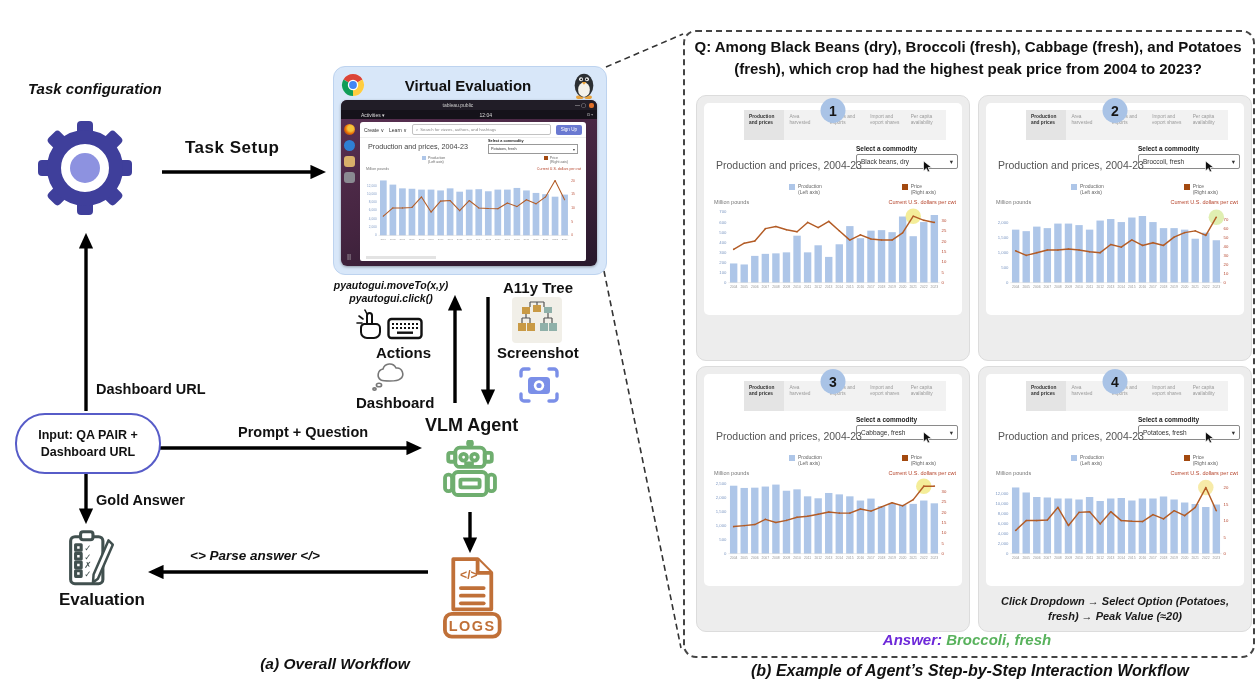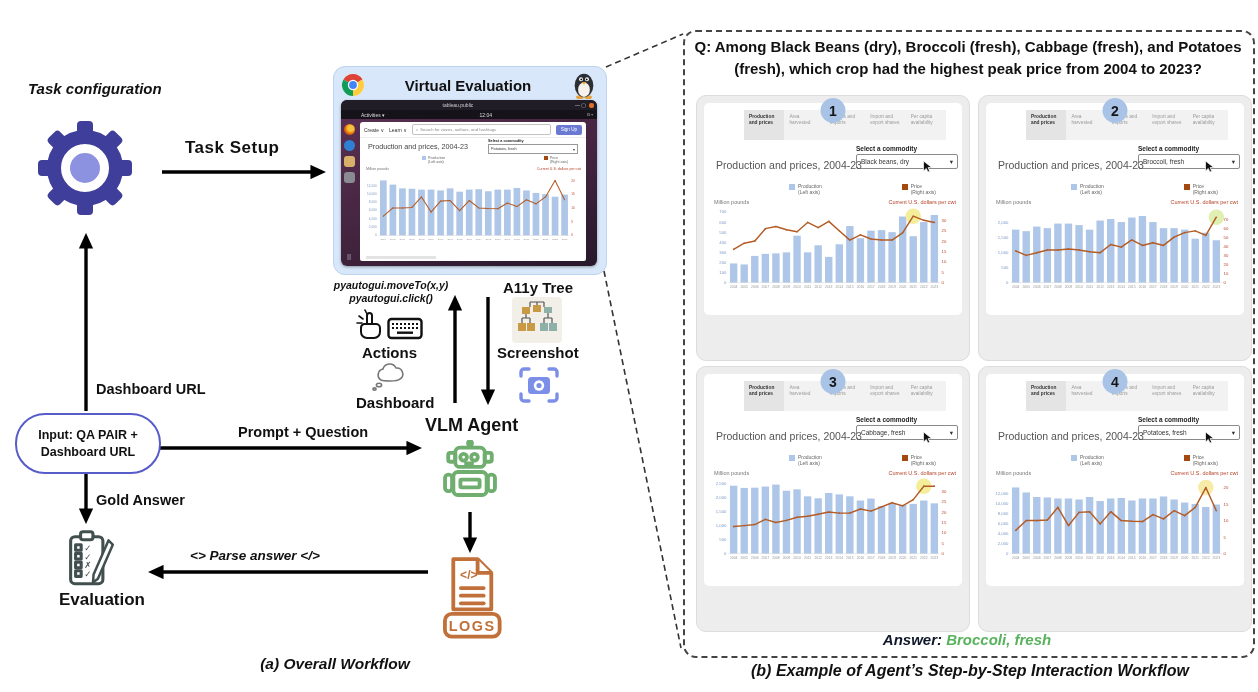--- a/index.html
+++ b/index.html
@@ -23,21 +23,21 @@
   .ve-titlebar{position:absolute;left:0;top:0;right:0;height:10px;background:#211d27;display:flex;align-items:center;color:#cfcfcf;font-size:5px;}
   .ve-menubar{position:absolute;left:0;top:10px;right:0;height:9px;background:#15121a;display:flex;align-items:center;color:#ddd;font-size:5px;}
   .ve-dock{position:absolute;left:0;top:19px;width:17px;bottom:0;display:flex;flex-direction:column;align-items:center;gap:5px;padding-top:5px;}
   .dock-ic{width:11px;height:11px;border-radius:3px;}
   .ve-browser{position:absolute;left:19px;top:22px;width:226px;bottom:5px;background:#fff;border-radius:3px 3px 2px 2px;overflow:hidden;}
   .ve-toolbar{position:absolute;left:0;top:0;right:0;height:15px;display:flex;align-items:center;gap:5px;padding:0 4px;border-bottom:1px solid #eee;font-size:5px;color:#333;}
   .ve-search{flex:1;height:9px;border:1px solid #c2c2c2;border-radius:2px;display:flex;align-items:center;font-size:4.2px;color:#8a8a8a;padding:0 3px;gap:2px;background:#fff;}
   .ve-signup{height:10px;background:#6a79d1;color:#fff;font-size:4.6px;border-radius:2px;display:flex;align-items:center;padding:0 5px;}
   #pyautogui{left:326px;top:279px;width:130px;text-align:center;font-size:10.5px;line-height:1.25;}
   #actions-icons{left:355px;top:308px;width:75px;display:flex;align-items:flex-end;gap:4px;}
-  #actions-label{left:362px;top:344px;font-size:15px;}
+  #actions-label{left:376px;top:344px;font-size:15px;}
   #cloud-icon{left:371px;top:360px;}
   #thoughts-label{left:356px;top:394px;font-size:15px;}
   #a11y-label{left:503px;top:279px;font-size:15px;}
   #a11y-icon{left:512px;top:297px;}
   #screenshot-label{left:497px;top:344px;font-size:15px;}
   #camera-icon{left:518px;top:366px;}
   #vlm-label{left:425px;top:415px;font-size:18px;}
   #robot{left:438px;top:440px;}
   #input-pill{left:15px;top:413px;width:142px;height:57px;border:2.5px solid #575cc8;border-radius:30px;
               display:flex;align-items:center;justify-content:center;text-align:center;
@@ -68,21 +68,21 @@
   .chart-title{position:absolute;left:12px;top:56px;font-size:10.5px;color:#555;}
   .lg{position:absolute;top:80px;display:flex;gap:3px;font-size:5px;color:#666;line-height:1.25;}
   .lg .sq{width:6px;height:6px;margin-top:1px;}
   .lg-prod{left:85px;} .lg-price{right:26px;}
   .al-left{position:absolute;left:10px;top:96px;font-size:5.5px;color:#777;}
   .al-right{position:absolute;right:6px;top:96px;font-size:5.5px;color:#b5432a;}
   .chart{position:absolute;left:5px;top:104px;width:250px;height:97px;}
   .caption{position:absolute;left:10px;right:10px;bottom:7px;text-align:center;font-size:11px;
            font-weight:bold;font-style:italic;line-height:1.35;color:#1a1a1a;}
   #answer-line{left:683px;top:631px;width:568px;text-align:center;font-size:15px;}
-  #answer-line .al{color:#0f172a;} #answer-line .av{color:#58b25c;}
+  #answer-line .al{color:#6d28d9;} #answer-line .av{color:#58b25c;}
   #cap-b{left:690px;top:662px;width:560px;text-align:center;font-size:16px;}
   
   .ve-dash{position:absolute;left:0;top:15px;right:0;bottom:0;}
   .ve-dtitle{position:absolute;left:8px;top:5px;font-size:7.2px;color:#444;}
   .ve-sel{position:absolute;left:128px;top:2px;font-size:3.8px;font-weight:bold;color:#222;}
   .ve-dd{position:absolute;left:128px;top:7px;width:84px;height:8px;border:1px solid #999;font-size:3.8px;color:#333;display:flex;align-items:center;justify-content:space-between;padding:0 2px;background:#fff;}
   .ve-lg{position:absolute;top:19px;display:flex;gap:2px;font-size:3.6px;color:#666;line-height:1.2;}
   .ve-lg .sq{width:4px;height:4px;}
   .ve-axl{position:absolute;left:6px;top:30px;font-size:3.6px;color:#777;}
   .ve-axr{position:absolute;right:5px;top:30px;font-size:3.6px;color:#b5432a;}
@@ -884,19 +884,20 @@
           <text x="156.25" y="83.7" text-anchor="middle" font-size="3.5" fill="#999">2016</text>
           <text x="167.15" y="83.7" text-anchor="middle" font-size="3.5" fill="#999">2017</text>
           <text x="178.04999999999998" y="83.7" text-anchor="middle" font-size="3.5" fill="#999">2018</text>
           <text x="188.95" y="83.7" text-anchor="middle" font-size="3.5" fill="#999">2019</text>
           <text x="199.85" y="83.7" text-anchor="middle" font-size="3.5" fill="#999">2020</text>
           <text x="210.75" y="83.7" text-anchor="middle" font-size="3.5" fill="#999">2021</text>
           <text x="221.65" y="83.7" text-anchor="middle" font-size="3.5" fill="#999">2022</text>
           <text x="232.54999999999998" y="83.7" text-anchor="middle" font-size="3.5" fill="#999">2023</text>
         </svg>
     </div>
+    <div class="caption">Click Dropdown →  Select Option (Potatoes, fresh) →  Peak Value (≈20)</div>
   </div>
   </div>
 <div class="abs bi" id="answer-line">
   <span class="al">Answer:</span>
   <span class="av">Broccoli, fresh</span>
 </div>
 <div class="abs bi" id="cap-b">(b) Example of Agent’s Step-by-Step Interaction Workflow</div>
 
 </body></html>

